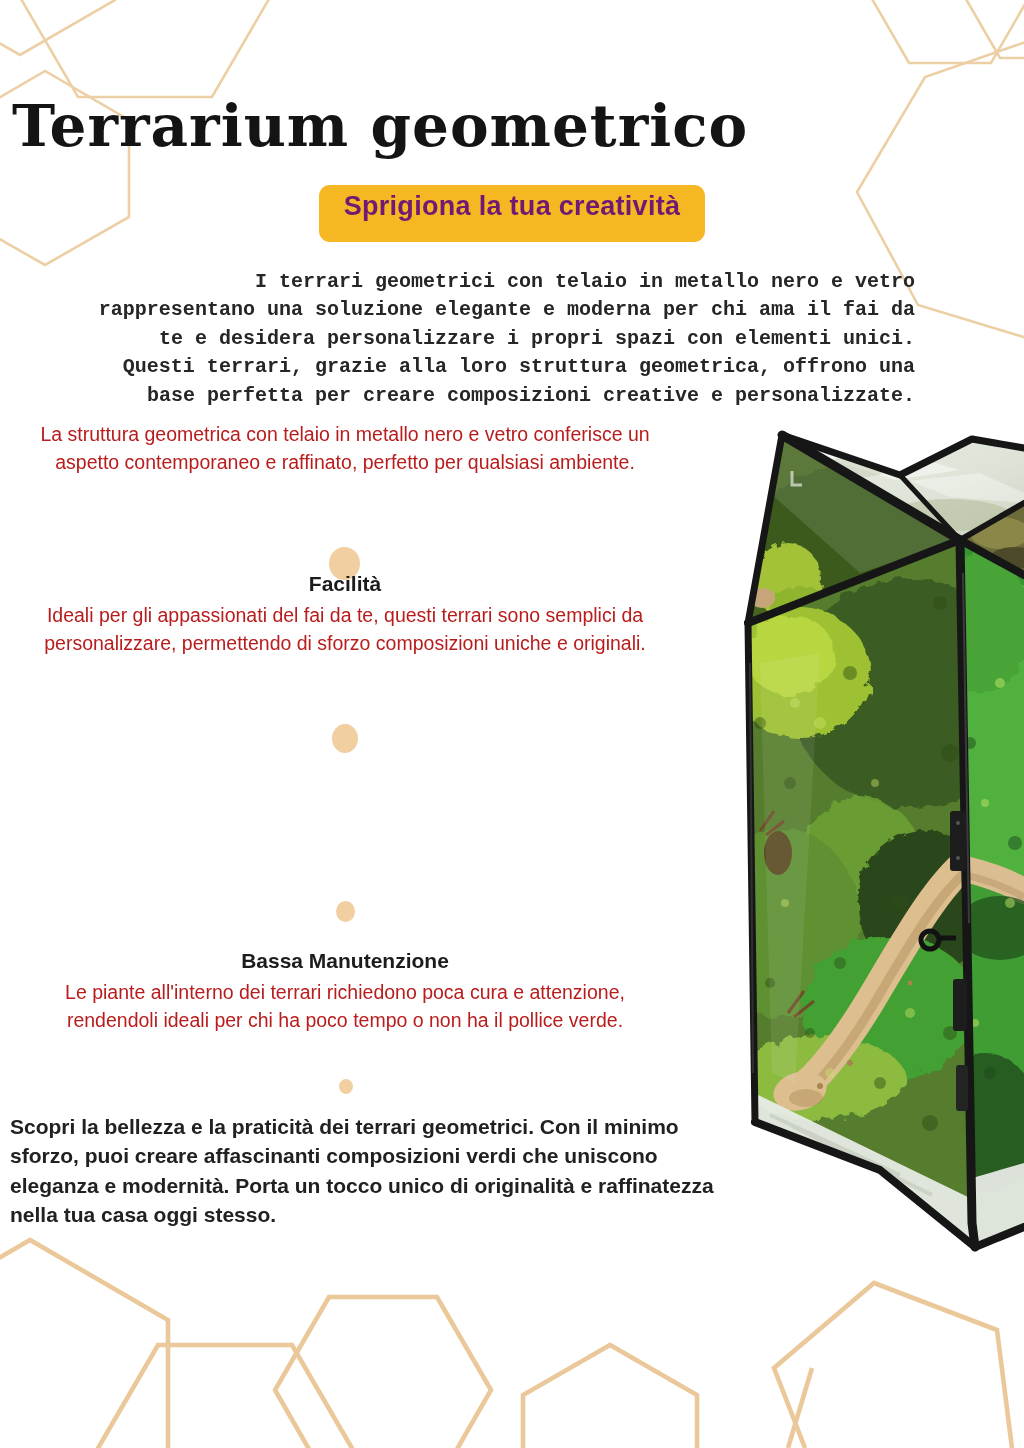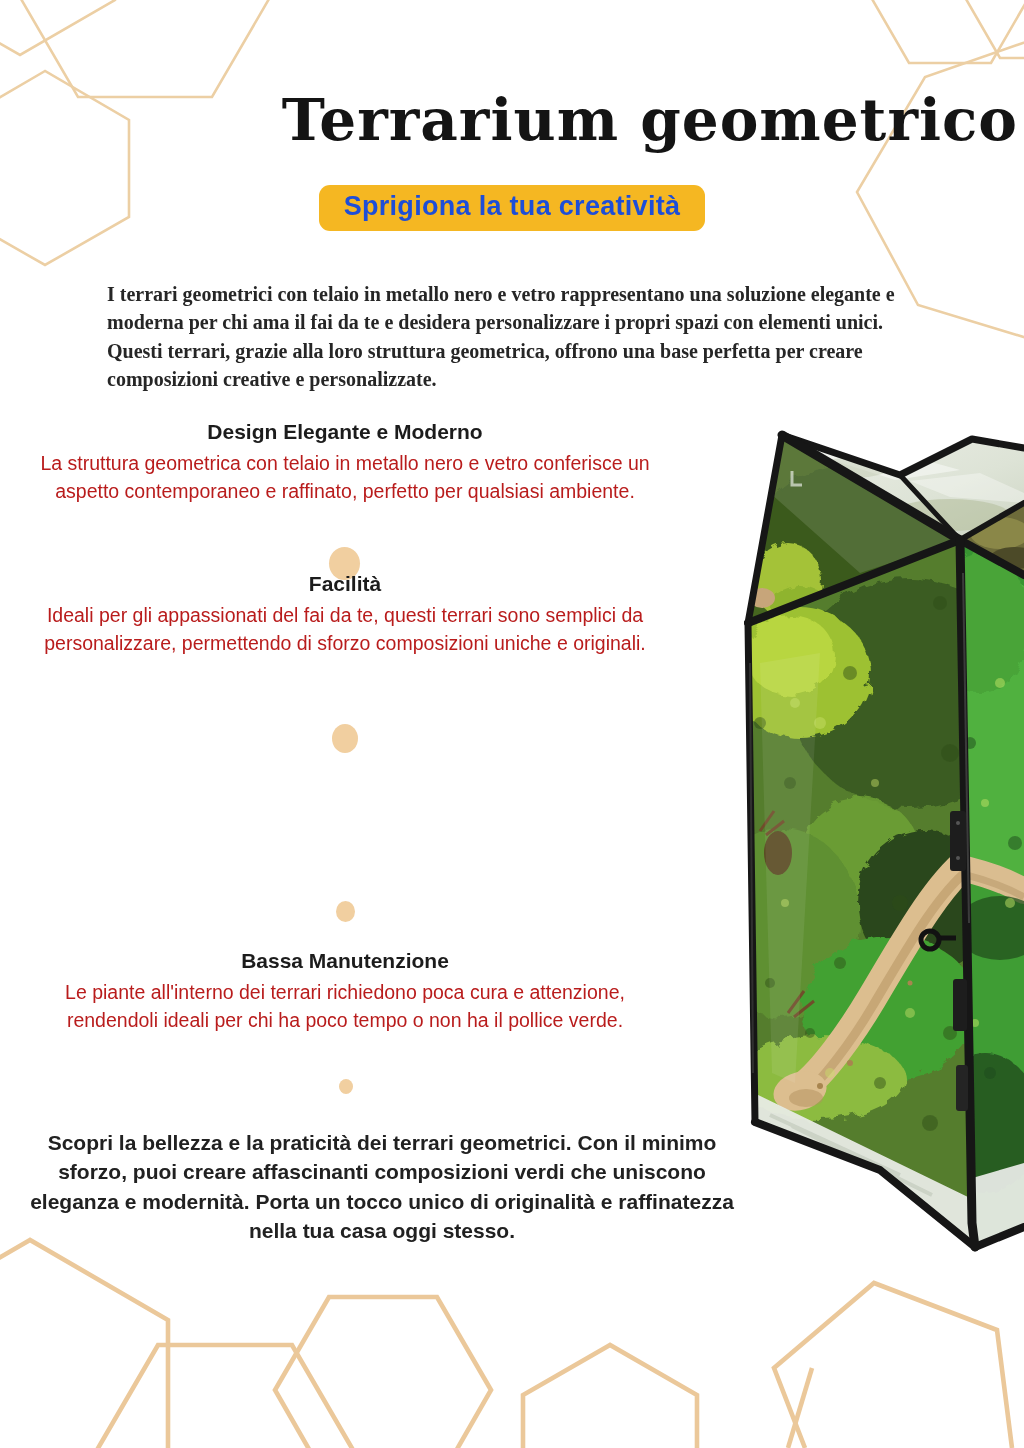--- a/index.html
+++ b/index.html
@@ -3,47 +3,47 @@
 <meta charset="utf-8">
 <style>
   html,body{margin:0;padding:0;}
   body{
     width:1024px;height:1448px;position:relative;overflow:hidden;
     background:#ffffff;font-family:"Liberation Sans", sans-serif;
   }
   svg.decor{position:absolute;left:0;top:0;z-index:0;}
 
   .title{
-    position:absolute;top:80px;left:0;right:0;text-align:right;
+    position:absolute;top:80px;left:0;right:0;text-align:left;
     font-family:"DejaVu Serif", serif;font-weight:700;font-size:58px;
-    color:#141414;letter-spacing:1px;margin:6px;z-index:1;
+    color:#141414;letter-spacing:1px;margin:12px;z-index:1;
   }
   .badge-wrap{position:absolute;top:185px;left:0;right:0;text-align:center;z-index:1;}
   .badge{
-    display:inline-block;background:#F5B722;color:#1d4ed8;
-    font-size:27px;font-weight:600;padding:6px 25px 9px;border-radius:11px;
+    display:inline-block;background:#F5B722;color:#701a75;
+    font-size:27px;font-weight:600;padding:6px 25px 20px;border-radius:11px;
     letter-spacing:0.3px;
   }
   .intro{
-    position:absolute;top:268px;left:95px;width:820px;text-align:left;
-    font-family:Liberation Serif, serif;font-weight:700;font-size:20px;
-    line-height:1.42;color:#262626;z-index:1;margin:12px;
+    position:absolute;top:268px;left:95px;width:820px;text-align:right;
+    font-family:Liberation Mono, monospace;font-weight:700;font-size:20px;
+    line-height:1.42;color:#262626;z-index:1;margin:0;
   }
   .section{position:absolute;left:35px;width:620px;text-align:center;z-index:1;}
   .section h2{margin:0 0 5px;font-size:21px;font-weight:700;color:#1C1C1C;}
   .section p{margin:0;font-size:19.5px;line-height:1.45;color:#b91c1c;}
   .sec-1{top:420px;} .sec-2{top:572px;} .sec-3{top:764px;} .sec-4{top:937px;margin-top:12px;}
   .dot{position:absolute;background:#F1CFA0;border-radius:50%;z-index:1;}
   .dot-1{left:329px;top:547px;width:31px;height:33px;}
   .dot-2{left:332px;top:724px;width:26px;height:29px;}
   .dot-3{left:336px;top:901px;width:19px;height:21px;}
   .dot-4{left:339px;top:1079px;width:14px;height:15px;}
   .closing{
-    position:absolute;top:1112px;left:10px;width:712px;text-align:center;
-    font-size:21px;font-weight:700;line-height:1.4;color:#212121;z-index:1;margin:16px;
+    position:absolute;top:1112px;left:10px;width:712px;
+    font-size:21px;font-weight:700;line-height:1.4;color:#212121;z-index:1;margin:0;
   }
   .terrarium{position:absolute;left:700px;top:423px;width:324px;height:850px;z-index:2;}
 </style>
 </head>
 <body>
 
 <svg class="decor" width="1024" height="1448" viewBox="0 0 1024 1448" aria-hidden="true">
   <g fill="none" stroke="#ECCFA4" stroke-width="2.6">
     <polygon points="20,-165 -75,-110 -75,0 20,55 115,0 115,-110"></polygon>
     <polygon points="280,-20 212,-137 78,-137 10,-20 78,97 212,97"></polygon>
@@ -64,21 +64,20 @@
 
 <h1 class="title">Terrarium geometrico</h1>
 
 <div class="badge-wrap">
   <span class="badge">Sprigiona la tua creatività</span>
 </div>
 
 <p class="intro">I terrari geometrici con telaio in metallo nero e vetro rappresentano una soluzione elegante e moderna per chi ama il fai da te e desidera personalizzare i propri spazi con elementi unici. Questi terrari, grazie alla loro struttura geometrica, offrono una base perfetta per creare composizioni creative e personalizzate.</p>
 
 <div class="section sec-1">
-  <h2>Design Elegante e Moderno</h2>
   <p>La struttura geometrica con telaio in metallo nero e vetro conferisce un aspetto contemporaneo e raffinato, perfetto per qualsiasi ambiente.</p>
 </div>
 <div class="dot dot-1"></div>
 
 <div class="section sec-2">
   <h2>Facilità</h2>
   <p>Ideali per gli appassionati del fai da te, questi terrari sono semplici da personalizzare, permettendo di sforzo composizioni uniche e originali.</p>
 </div>
 <div class="dot dot-2"></div>
 

